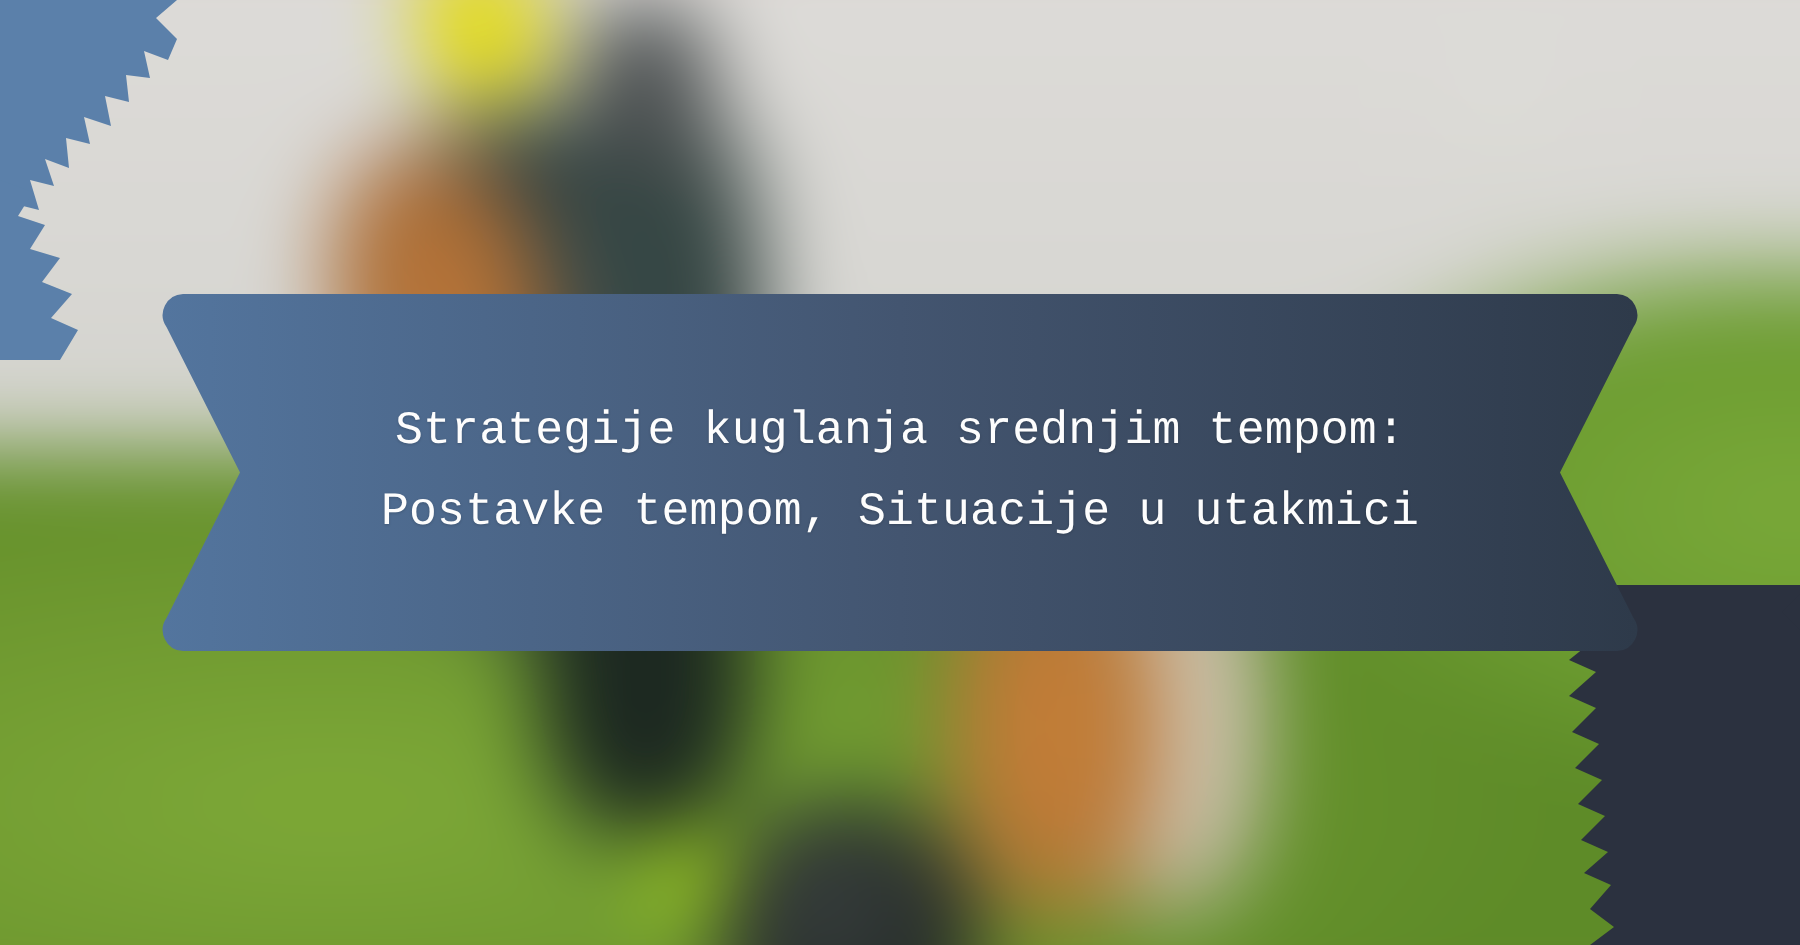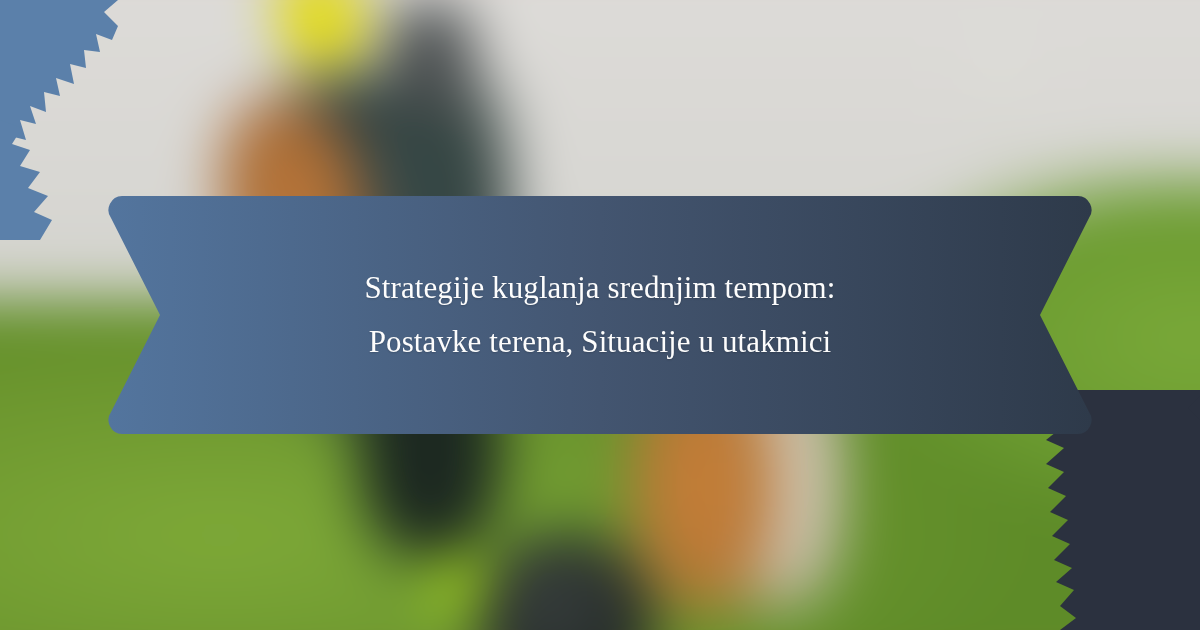--- a/index.html
+++ b/index.html
@@ -7,21 +7,21 @@
     margin: 0;
     padding: 0;
     background: #ffffff;
   }
 
   .stage {
     position: relative;
     width: 1200px;
     height: 630px;
     overflow: hidden;
-    font-family: Liberation Serif, serif;
+    font-family: Liberation Mono, monospace;
     background: #ef4444;
   }
 
   
   .photo {
     position: absolute;
     inset: -40px;
     filter: blur(26px) saturate(1.05);
     transform: scale(1.06);
   }
@@ -230,17 +230,17 @@
           <stop offset="0.5" stop-color="#435570"></stop>
           <stop offset="1" stop-color="#2e3a4a"></stop>
         </linearGradient>
       </defs>
       <path d="M14,0 H970 a14,14 0 0 1 11,22 L932,119 L981,216 a14,14 0 0 1 -11,22
                H14 a14,14 0 0 1 -11,-22 L52,119 L3,22 A14,14 0 0 1 14,0 Z" fill="url(#ribbonGrad)"></path>
     </svg>
 
     <div class="ribbon-text">
       <div class="ribbon-line">Strategije kuglanja srednjim tempom:</div>
-      <div class="ribbon-line">Postavke terena, Situacije u utakmici</div>
+      <div class="ribbon-line">Postavke tempom, Situacije u utakmici</div>
     </div>
   </div>
 
 </div>
 
 </body></html>

